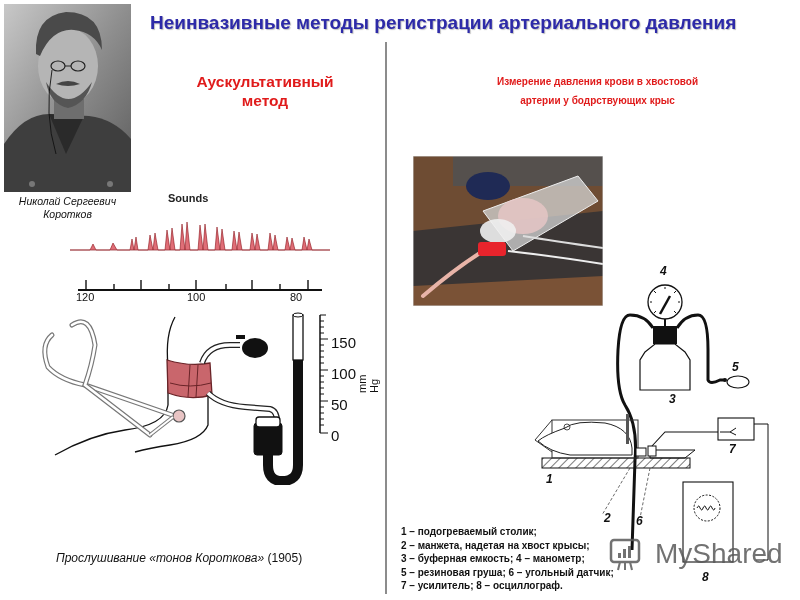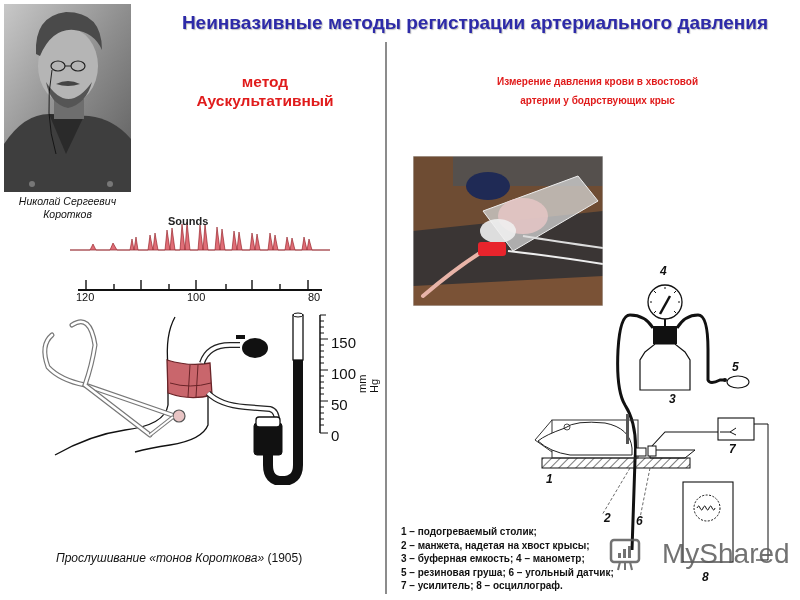--- a/index.html
+++ b/index.html
@@ -2,21 +2,21 @@
 <html><head>
 <meta charset="utf-8">
 <style>
   * { box-sizing: border-box; margin: 0; padding: 0; }
   html, body { width: 800px; height: 600px; background: #ffffff; overflow: hidden; }
   body { position: relative; font-family: "Liberation Sans", "DejaVu Sans", sans-serif; color: #111; }
 
   .abs { position: absolute; }
 
   .slide-title {
-    left: 150px; top: 12px; width: 650px; text-align: center;
+    left: 150px; top: 12px; width: 650px; text-align: left;
     font-size: 19px; font-weight: bold; color: #2d2aa8;
     text-shadow: 1px 1px 1px rgba(0,0,0,0.25);
   }
 
   .portrait {
     left: 4px; top: 4px; width: 127px; height: 188px;
     background: linear-gradient(160deg, #bdbdbd 0%, #8a8a8a 35%, #6e6e6e 60%, #4a4a4a 100%);
     overflow: hidden;
   }
   .portrait svg { width: 100%; height: 100%; display: block; }
@@ -31,21 +31,21 @@
   }
 
   .section-title {
     text-align: center; color: #e01b1b; font-weight: bold; line-height: 19px;
   }
   .left-title { left: 160px; top: 72px; width: 210px; font-size: 15.5px; }
   .right-title { left: 400px; top: 72px; width: 395px; font-size: 10px; }
 
   .sounds-area { left: 60px; top: 200px; width: 290px; height: 110px; }
   .sounds-area svg { width: 100%; height: 100%; display: block; }
-  .sounds-label { left: 168px; top: 215px; font-size: 11px; font-weight: bold; color: #222; }
+  .sounds-label { left: 168px; top: 192px; font-size: 11px; font-weight: bold; color: #222; }
   .tick-label { font-size: 11px; font-weight: normal; color: #111; position: absolute; }
 
   .cuff-illustration { left: 30px; top: 305px; width: 340px; height: 180px; }
   .cuff-illustration svg { width: 100%; height: 100%; display: block; }
 
   .scale-label { font-size: 15px; color: #111; position: absolute; }
   .mmhg-label {
     position: absolute; font-size: 11px; color: #111;
     transform: rotate(-90deg); transform-origin: left top;
   }
@@ -67,21 +67,21 @@
 
   .num-label { position: absolute; font-size: 12px; font-weight: bold; font-style: italic; color: #111; }
 
   .legend {
     left: 401px; top: 525px; width: 260px; font-size: 10px; font-weight: bold;
     line-height: 13.6px; color: #111;
   }
   .legend div { white-space: nowrap; }
 
   .watermark {
-    left: 608px; top: 536px; display: flex; align-items: center; gap: 18px; opacity: 0.85;
+    left: 608px; top: 536px; display: flex; align-items: center; gap: 11px; opacity: 0.85;
   }
   .watermark-text { font-size: 28px; color: #5a5a5a; letter-spacing: 0px; }
 </style>
 </head>
 <body>
 
 <div class="abs slide-title">Неинвазивные методы регистрации артериального давления</div>
 
 <div class="abs portrait">
   <svg viewBox="0 0 127 188">
@@ -118,22 +118,22 @@
   </svg>
 </div>
 <div class="abs portrait-caption">
   <div>Николай Сергеевич</div>
   <div>Коротков</div>
 </div>
 
 <div class="abs divider"></div>
 
 <div class="abs section-title left-title">
+  <div>Аускультативный</div>
   <div>метод</div>
-  <div>Аускультативный</div>
 </div>
 
 <div class="abs section-title right-title">
   <div>Измерение давления крови в хвостовой</div>
   <div>артерии у бодрствующих крыс</div>
 </div>
 
 <div class="abs sounds-area">
   <svg viewBox="0 0 290 110">
     <g fill="#c0303a" stroke="#8a1018" stroke-width="0.6">
@@ -149,21 +149,21 @@
       <line x1="109" y1="84" x2="109" y2="90"></line>
       <line x1="136" y1="80" x2="136" y2="90"></line>
       <line x1="166" y1="84" x2="166" y2="90"></line>
       <line x1="192" y1="80" x2="192" y2="90"></line>
       <line x1="220" y1="84" x2="220" y2="90"></line>
       <line x1="248" y1="80" x2="248" y2="90"></line>
     </g>
   </svg>
   <span class="tick-label" style="left:16px; top:91px;">120</span>
   <span class="tick-label" style="left:127px; top:91px;">100</span>
-  <span class="tick-label" style="left:248px; top:91px;">80</span>
+  <span class="tick-label" style="left:230px; top:91px;">80</span>
 </div>
 <div class="abs sounds-label">Sounds</div>
 
 <div class="abs cuff-illustration">
   <svg viewBox="0 0 340 180">
 
     <path d="M145 12 Q135 30 138 60 L138 100 Q135 120 95 125 Q60 130 25 150" fill="none" stroke="#111" stroke-width="1.3"></path>
     <path d="M178 70 L178 120 Q172 135 140 140 Q120 143 105 147" fill="none" stroke="#111" stroke-width="1.3"></path>
 
     <path d="M22 30 Q10 40 18 62 Q30 75 55 80 L142 110" fill="none" stroke="#777" stroke-width="5" stroke-linecap="round"></path>

